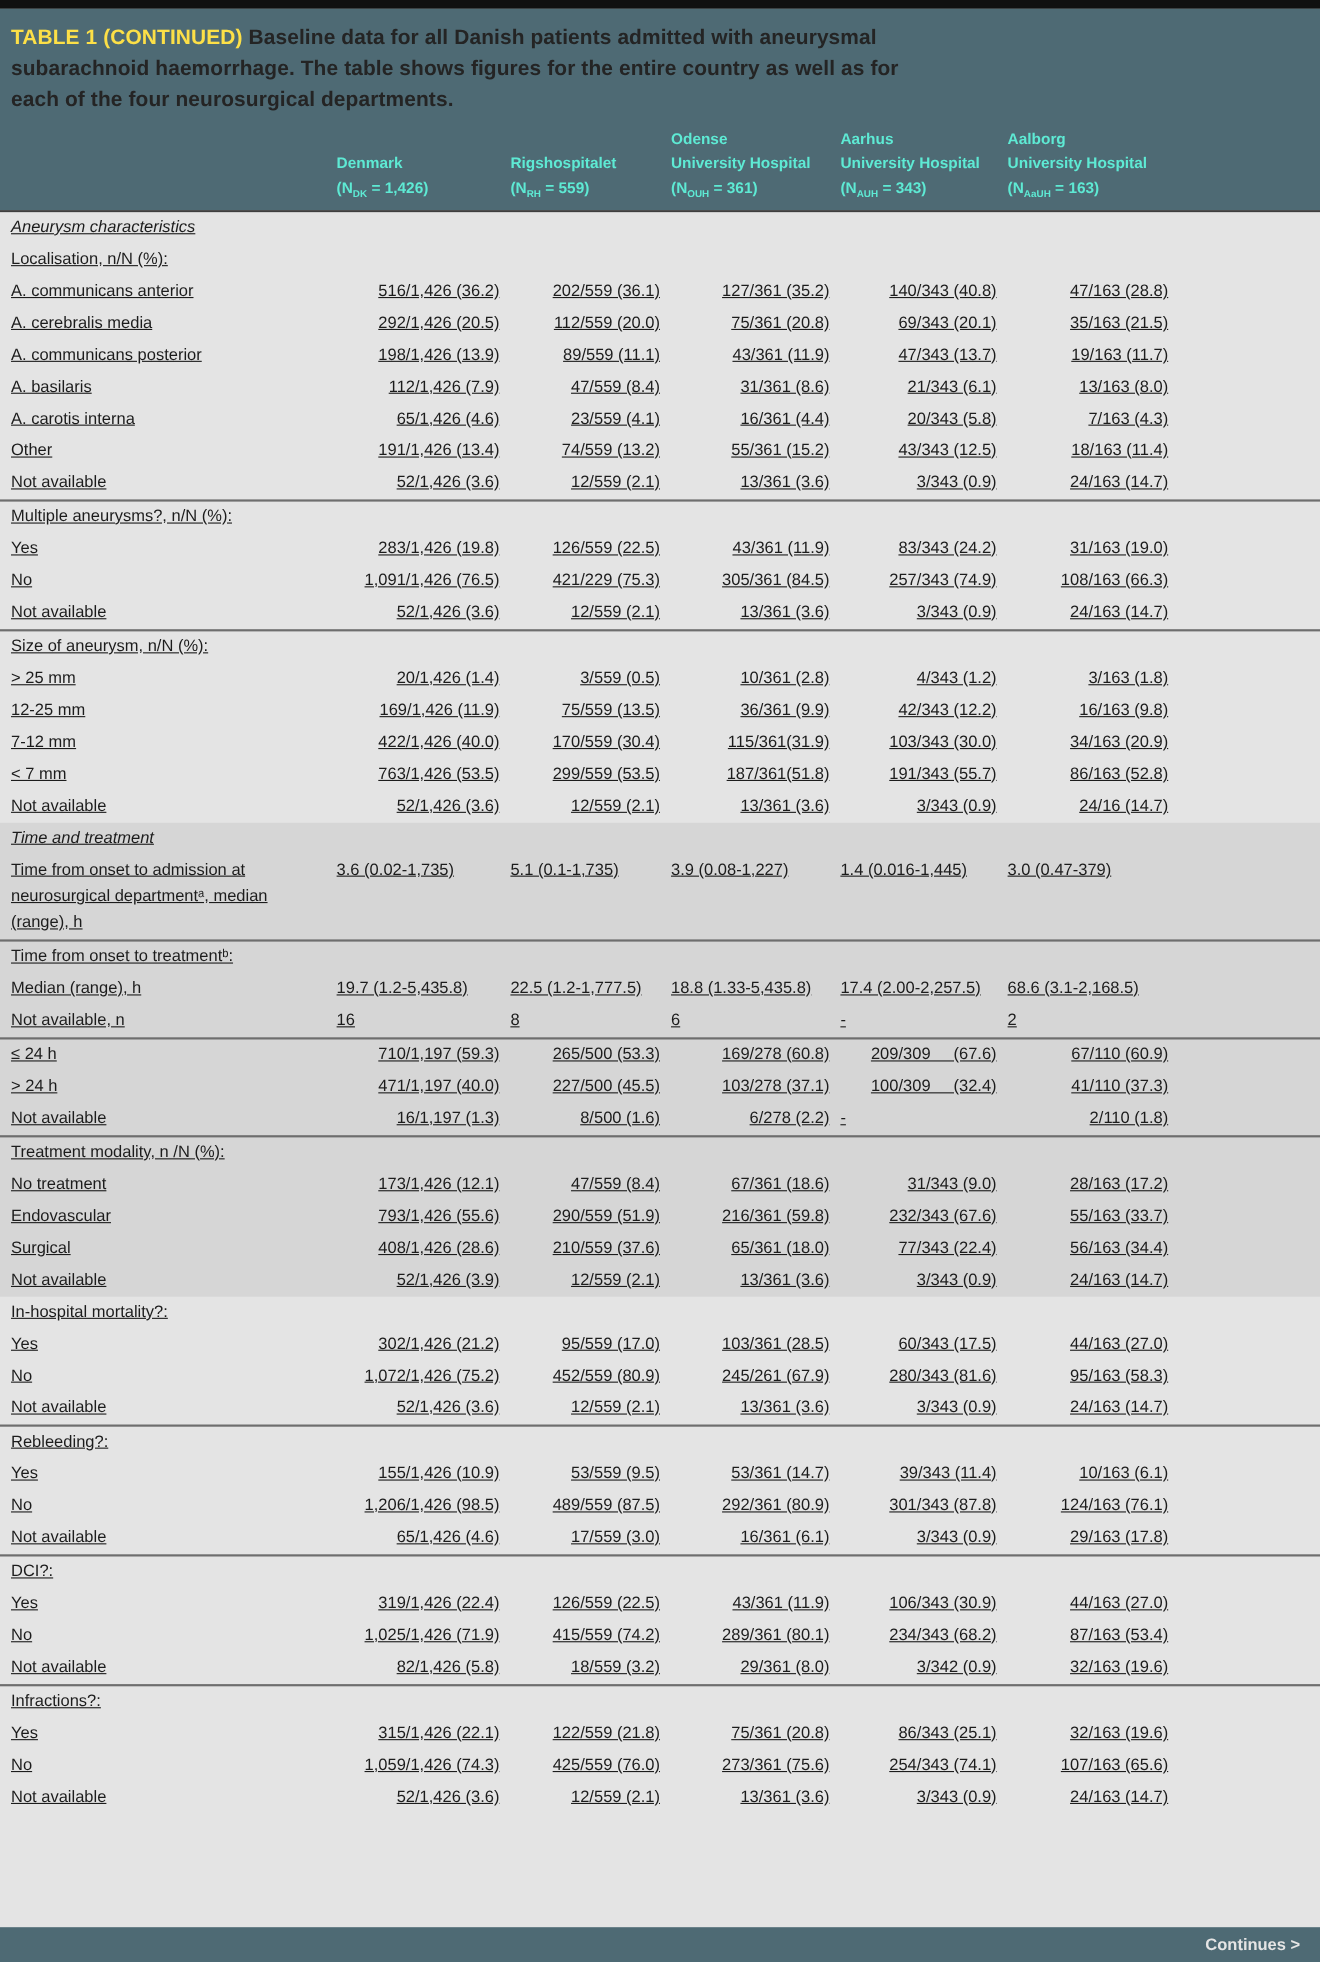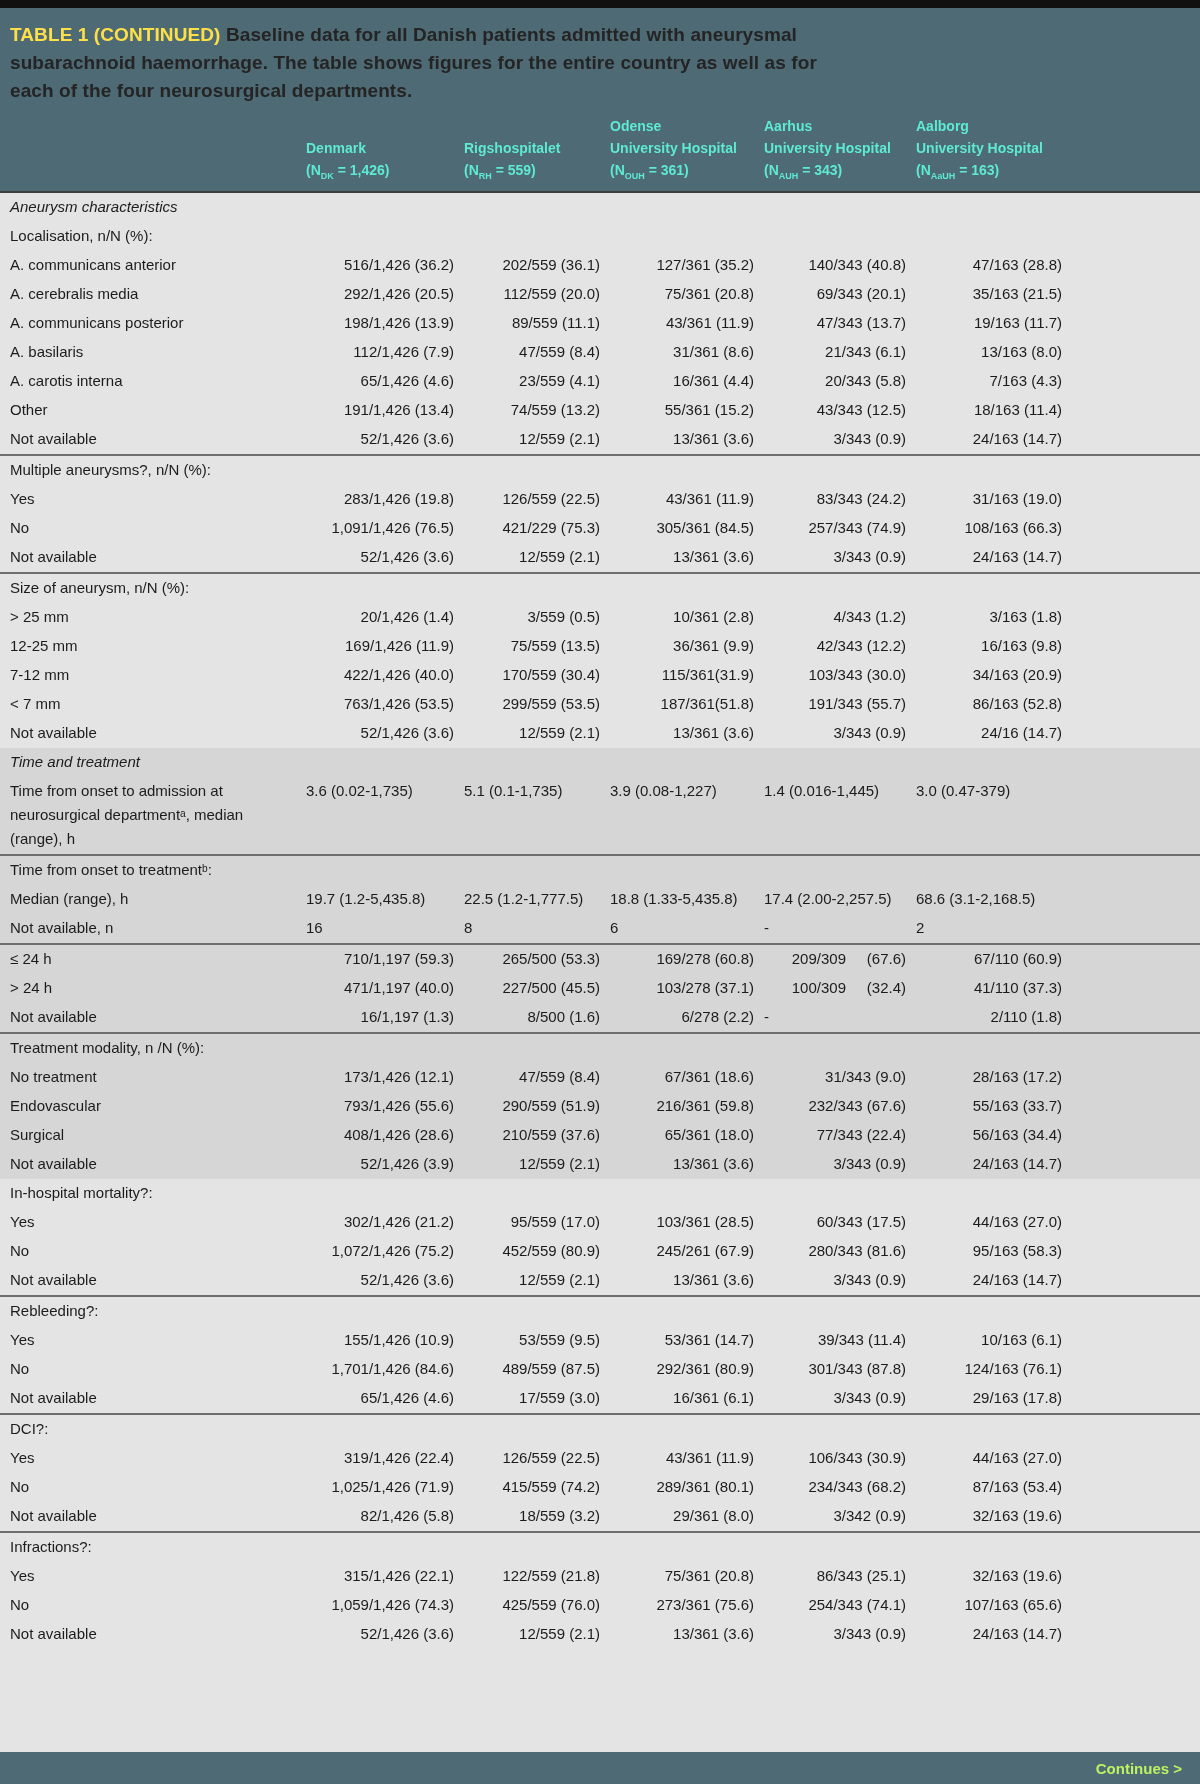--- a/index.html
+++ b/index.html
@@ -16,28 +16,28 @@
   .title .prefix { color:#fde047; }
   .colhead { display:flex; align-items:flex-end; padding:10px 0 10px 0; }
   .colhead .spacer { width:288px; flex:0 0 auto; }
   .col { flex:0 0 auto; font-weight:bold; font-size:14px; line-height:22px; color:#5eead4; padding-left:8px; }
   .col sub { font-size:9px; line-height:1;margin-top:44px; }
   .w0{width:158px}.w1{width:146px}.w2{width:154px}.w3{width:152px}.w4{width:156px}
   .tbody { flex:1 1 auto; border-top:2px solid #3e3e3e; overflow:hidden; background:#e4e4e4; }
   .section.light { background:#e4e4e4; }
   .section.dark  { background:#d6d6d6; }
   .block.ruled { border-top:2px solid #6e6e6e; }
-  .row { display:flex; align-items:flex-start; min-height:29px; padding:2px 0 3px 0; }
+  .row { display:flex; align-items:flex-start; min-height:29px; padding:2px 0 3px 0;text-decoration:underline; }
   .label { flex:0 0 auto; width:298px; padding-left:10px; font-size:15px; line-height:24px; }
   .label.italic { font-style:italic; }
   .cell { flex:0 0 auto; font-size:15px; line-height:24px; text-align:right; padding-right:2px; white-space:pre; }
   .cell.left { text-align:left; padding-left:8px; }
   .c0{width:158px}.c1{width:146px}.c2{width:154px}.c3{width:152px}.c4{width:156px}
   .footer { flex:0 0 auto; height:32px; background:#4e6a74; display:flex; align-items:center; justify-content:flex-end; padding-right:18px; }
-  .continues { font-weight:bold; font-size:15px; color:#bef264; }
+  .continues { font-weight:bold; font-size:15px; color:#e5e5e5; }
 </style>
 </head>
 <body>
 
 <div class="page">
   <div class="strip"></div>
 
   <div class="header">
     <div class="title">
       <div><span class="prefix">TABLE 1 (CONTINUED)</span><span> Baseline data for all Danish patients admitted with aneurysmal</span></div>
@@ -349,21 +349,21 @@
           <div class="row">
             <div class="label">Yes</div>
             <div class="cell c0">155/1,426 (10.9)</div>
             <div class="cell c1">53/559 (9.5)</div>
             <div class="cell c2">53/361 (14.7)</div>
             <div class="cell c3">39/343 (11.4)</div>
             <div class="cell c4">10/163 (6.1)</div>
           </div>
           <div class="row">
             <div class="label">No</div>
-            <div class="cell c0">1,701/1,426 (84.6)</div>
+            <div class="cell c0">1,206/1,426 (98.5)</div>
             <div class="cell c1">489/559 (87.5)</div>
             <div class="cell c2">292/361 (80.9)</div>
             <div class="cell c3">301/343 (87.8)</div>
             <div class="cell c4">124/163 (76.1)</div>
           </div>
           <div class="row">
             <div class="label">Not available</div>
             <div class="cell c0">65/1,426 (4.6)</div>
             <div class="cell c1">17/559 (3.0)</div>
             <div class="cell c2">16/361 (6.1)</div>

